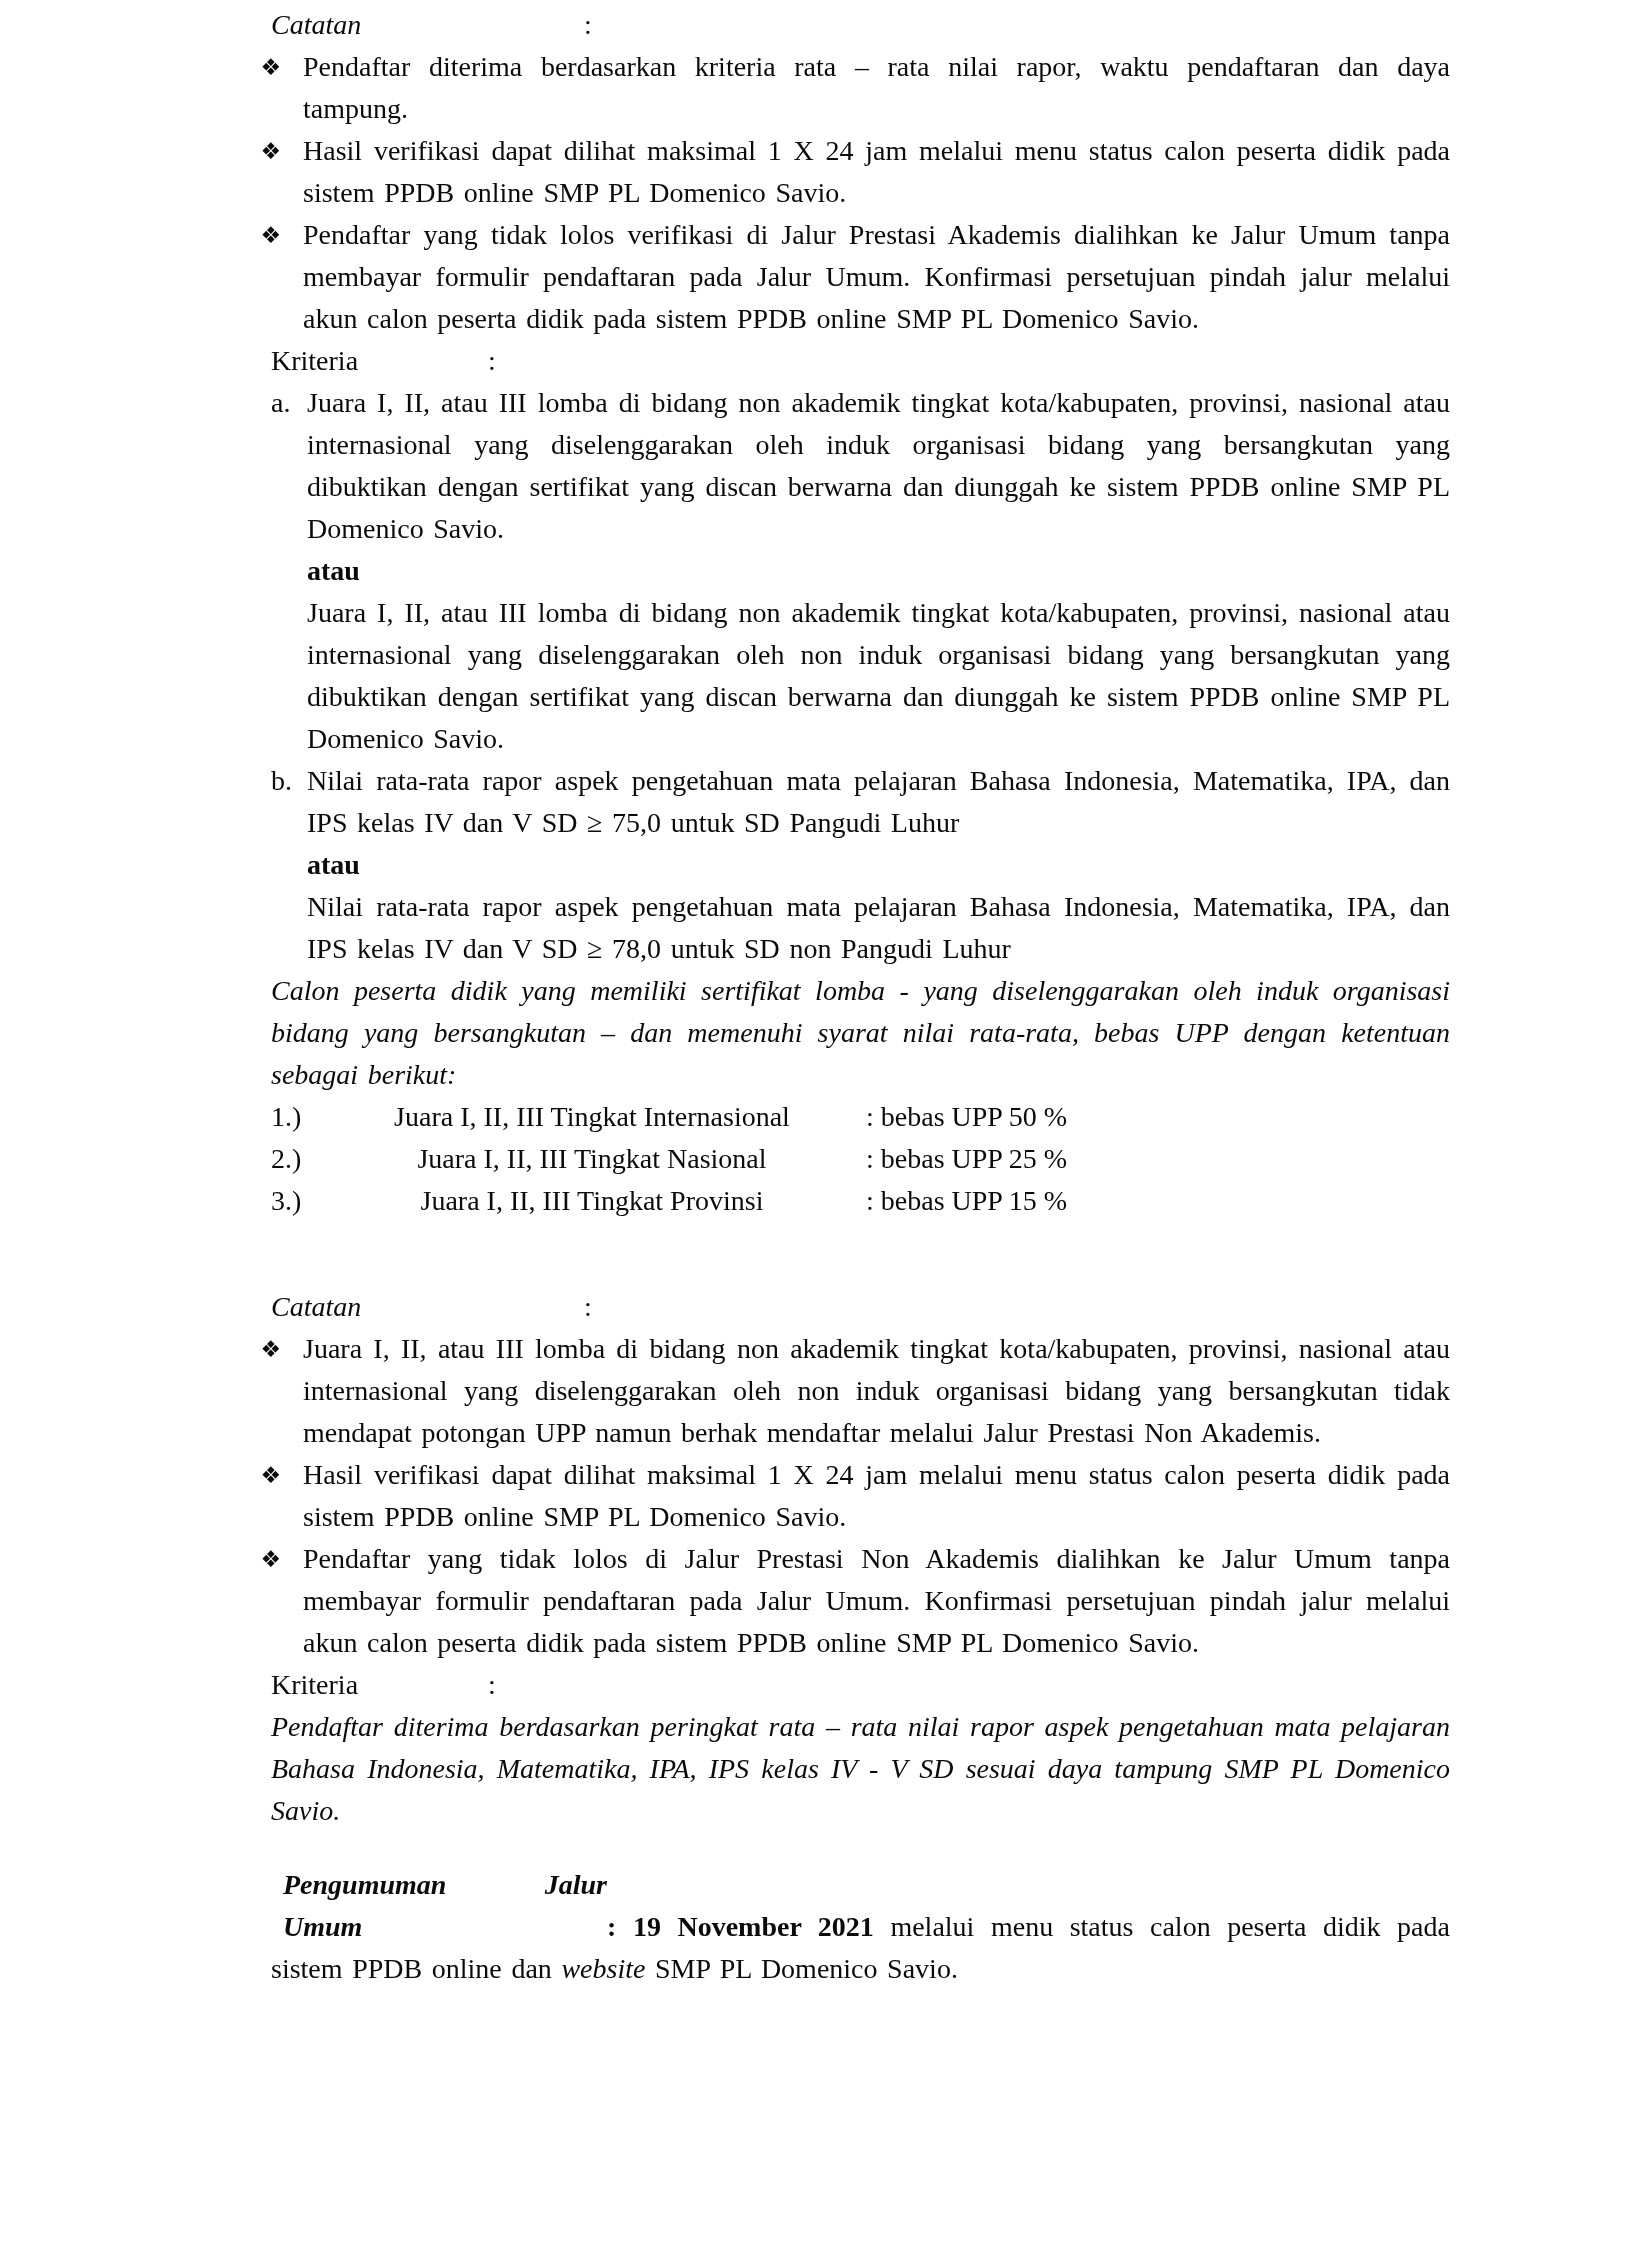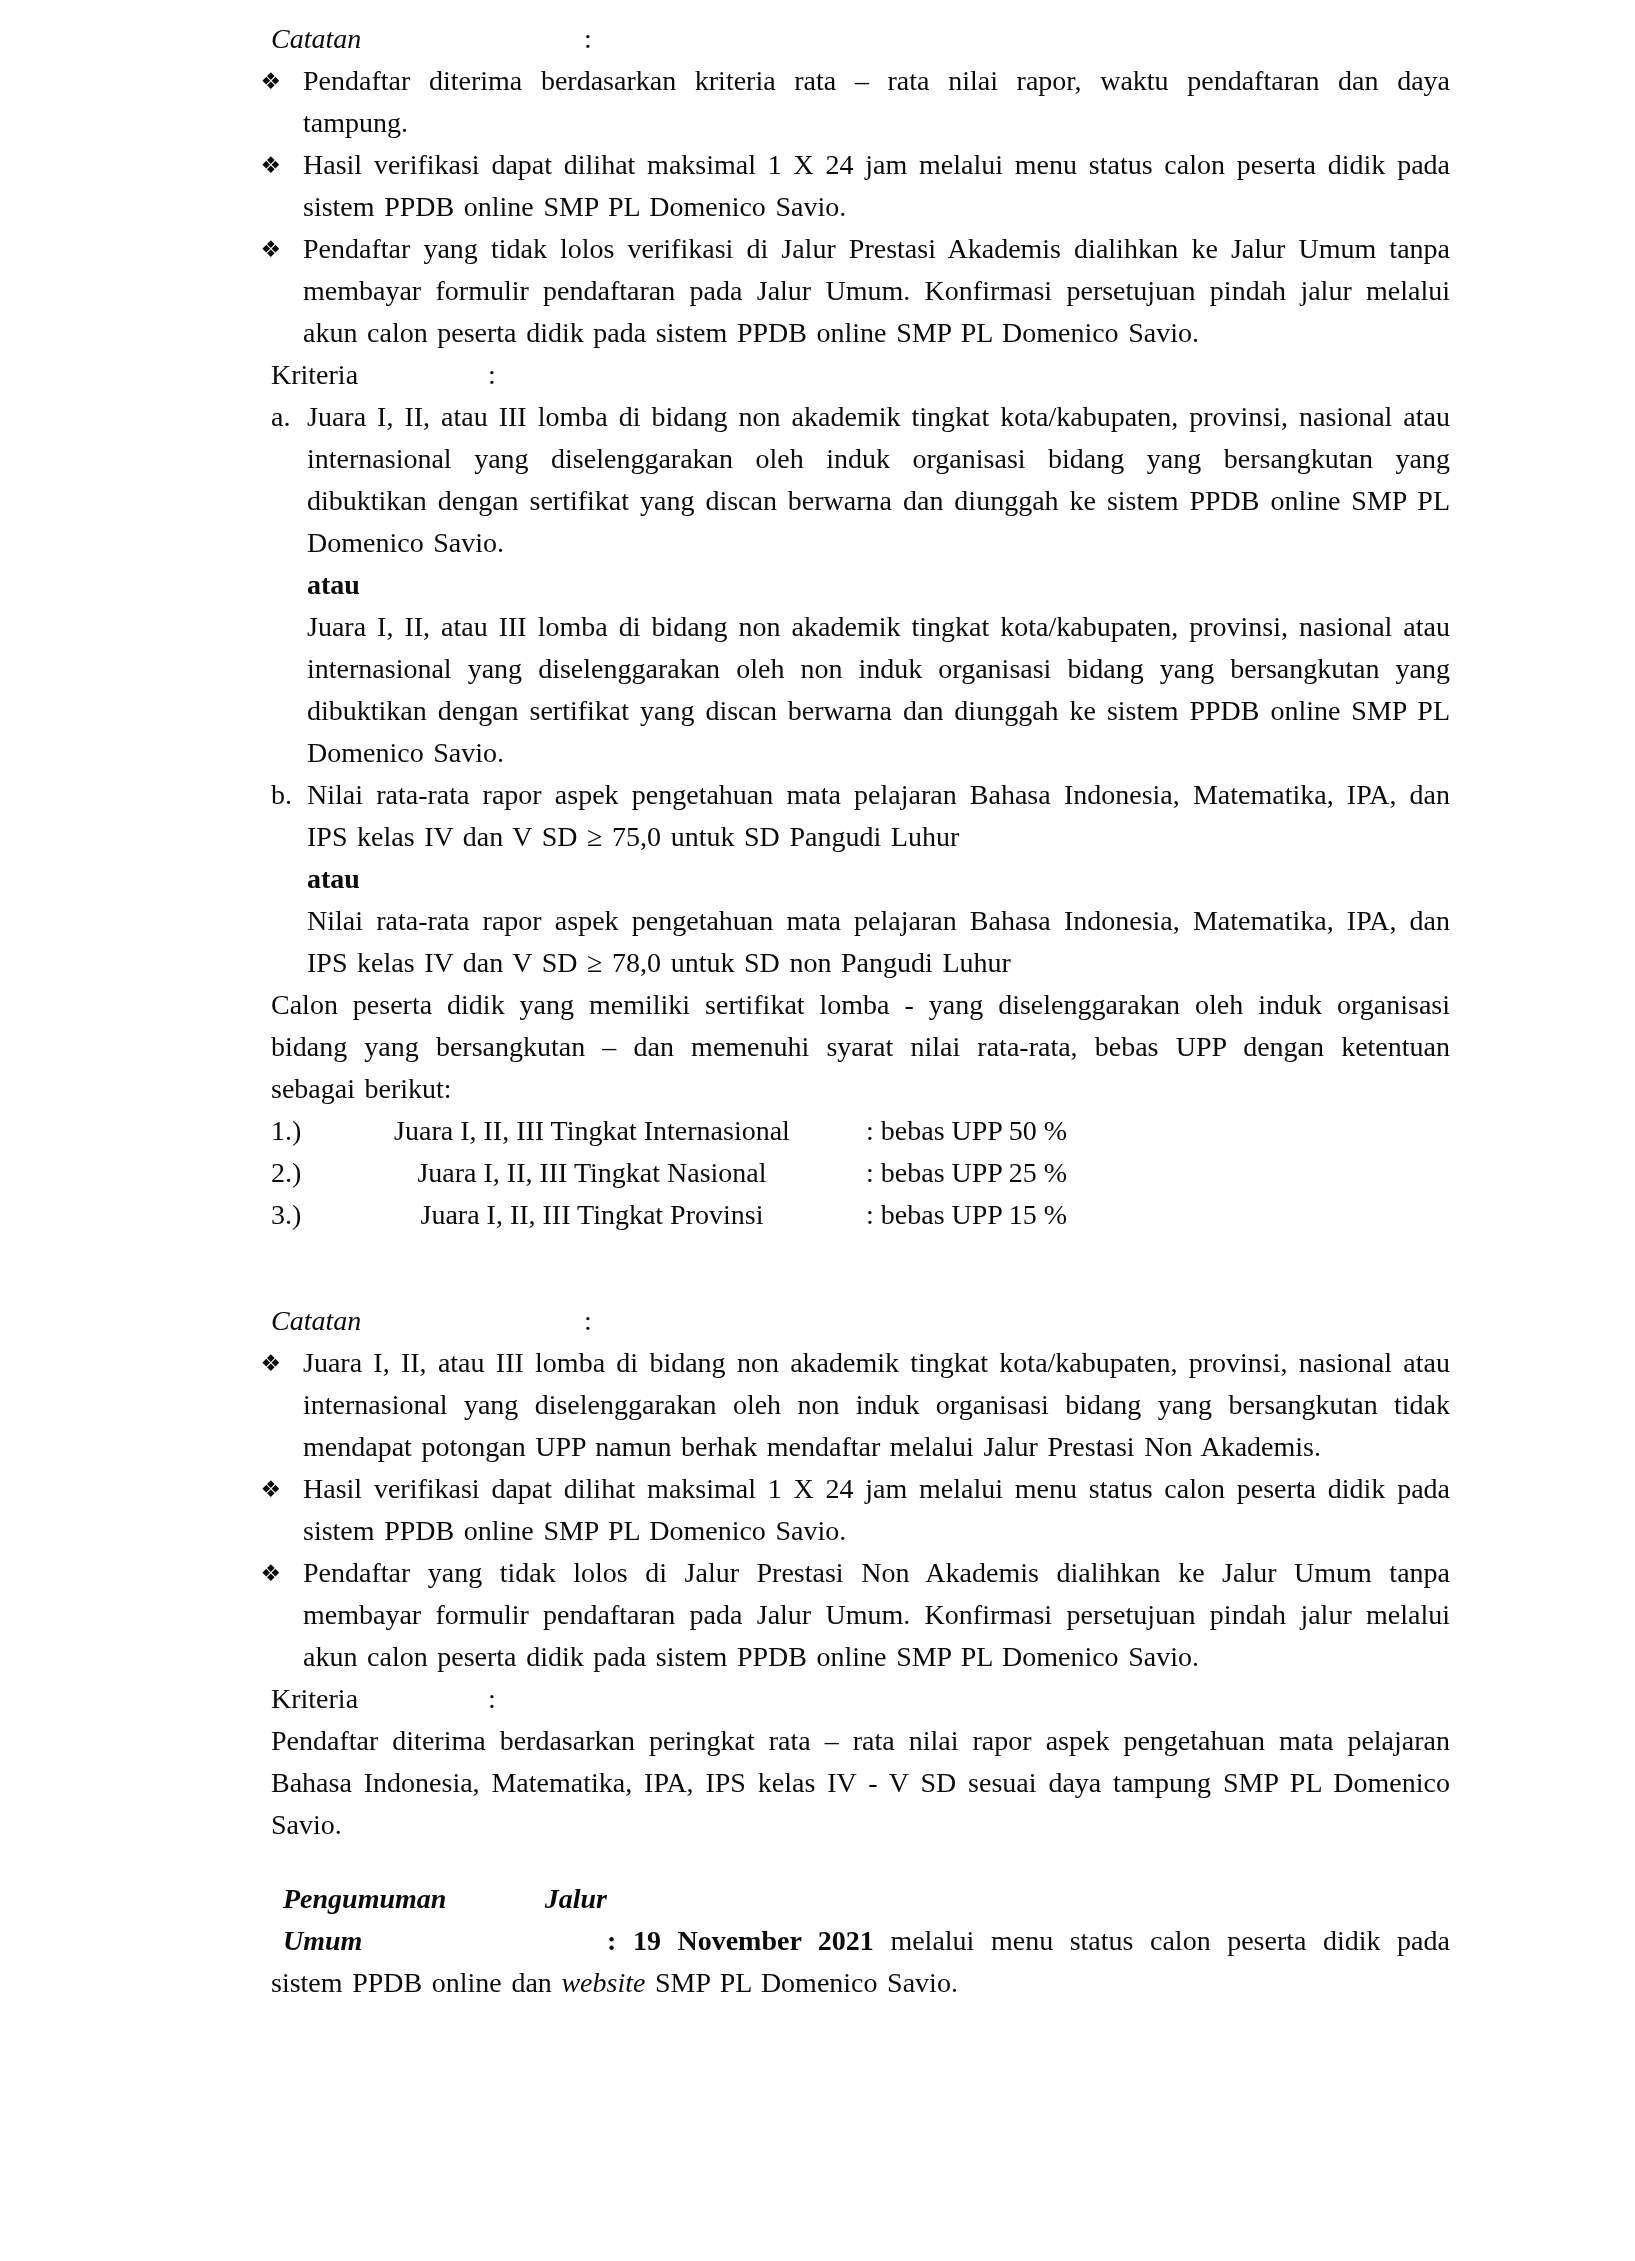--- a/index.html
+++ b/index.html
@@ -10,21 +10,21 @@
     background:#ffffff;
     overflow:hidden;
     font-family:"Liberation Serif","DejaVu Serif",serif;
     font-size:28px;
     line-height:42px;
     color:#0b0b0b;
   }
   .content{
     position:absolute;
     left:231px;
-    top:18px;
+    top:4px;
     width:1219px;
   }
   .just{text-align:justify;word-spacing:2.6px;}
   
   .lbl-row{margin-left:40px;}
   .lbl-cat{font-style:italic;display:inline-block;width:313px;}
   .lbl-krit{display:inline-block;width:217px;}
   
   .note-item{position:relative;padding-left:72px;}
   .note-bullet{
@@ -40,21 +40,21 @@
   .date-normal{font-weight:normal;}
   
   .crit-item{position:relative;padding-left:76px;}
   .crit-marker{position:absolute;left:40px;top:0;}
   .or-word{font-weight:bold;}
   
   .upp-row{margin-left:40px;}
   .upp-num{display:inline-block;width:47px;}
   .upp-label{display:inline-block;width:548px;text-align:center;}
   .notes2-gap{margin-top:64px;}
-  .indent62{margin-left:40px;}
+  .indent62{margin-left:40px;font-style:italic;}
   
   .announce{margin-top:32px;margin-left:40px;}
   .ann-label{font-weight:bold;font-style:italic;display:inline-block;width:324px;margin-left:12px;}
   .bold{font-weight:bold;}
   .italic{font-style:italic;}
 </style>
 </head>
 <body>
 
 <div class="page">

